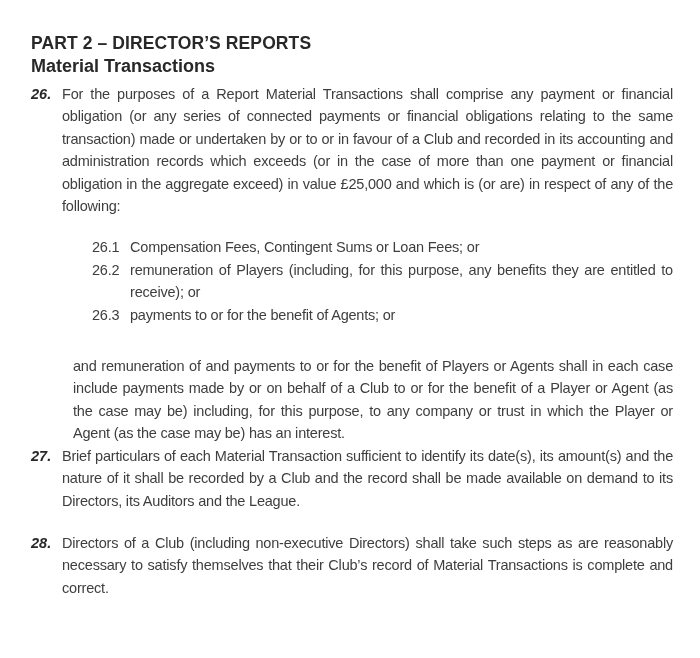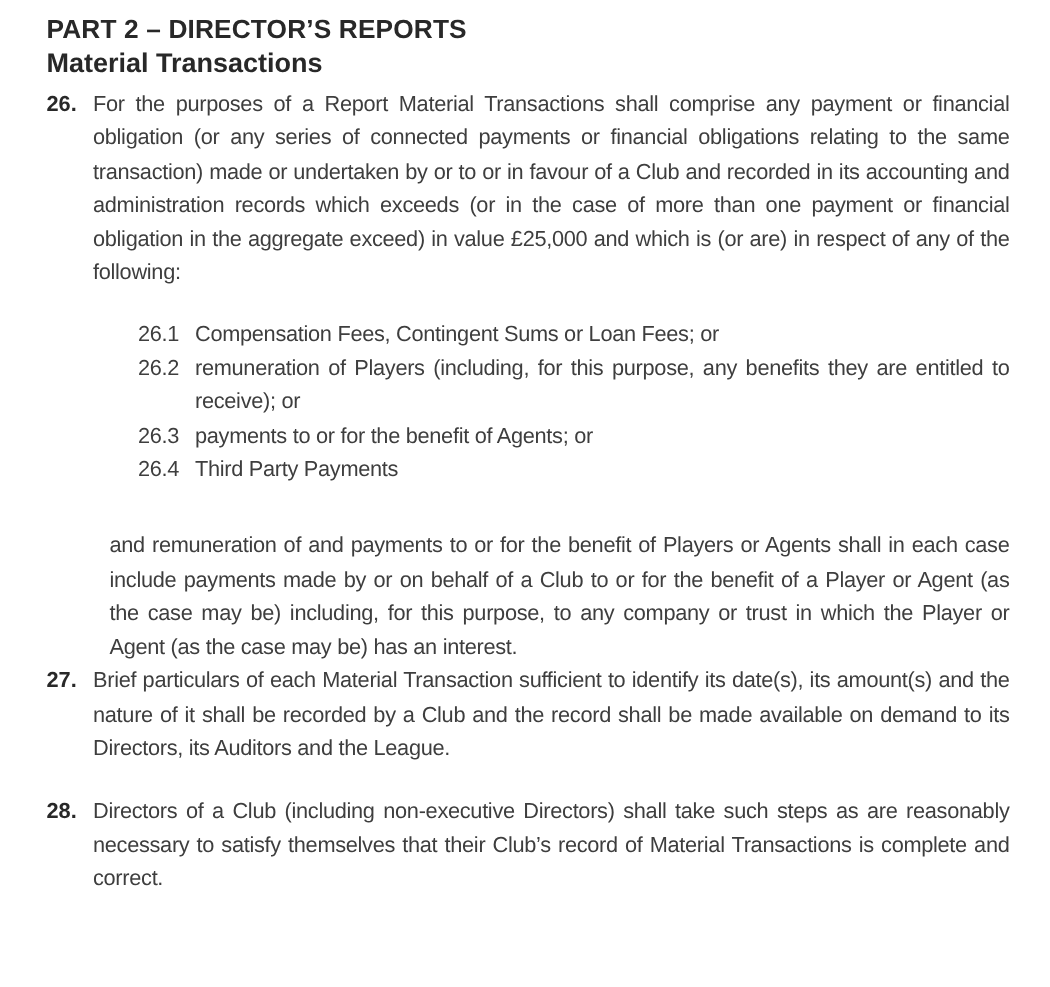--- a/index.html
+++ b/index.html
@@ -13,33 +13,33 @@
     width:700px;height:658px;overflow:hidden;
     font-family:"Liberation Sans","DejaVu Sans",sans-serif;
     color:var(--body-color);
   }
   .page{
     width:700px;height:658px;
     padding:9px 27px 0 31px;
   }
   .part-title{
     font-size:17.5px;font-weight:bold;color:var(--heading-color);
-    line-height:21px;letter-spacing:0.1px;margin-bottom:2px;
+    line-height:21px;letter-spacing:0.1px;margin-bottom:2px;margin-top:24px;
   }
   .section-heading{
     font-size:18px;font-weight:bold;color:var(--heading-color);
     line-height:20px;margin-bottom:7px;
   }
   .clause{
     display:flex;align-items:flex-start;
   }
   .clause-num{
     flex:0 0 31px;
     font-weight:bold;color:var(--heading-color);
-    font-size:14.5px;line-height:22.4px;
+    font-size:14.5px;line-height:22.4px;font-style:italic;
   }
   .clause-body{
     flex:1;
     font-size:14.5px;line-height:22.4px;
     text-align:justify;
     letter-spacing:-0.2px;
   }
   .subclauses{
     margin-left:61px;
     margin-top:19px;
@@ -89,24 +89,20 @@
       <p class="subclause-body">Compensation Fees, Contingent Sums or Loan Fees; or</p>
     </div>
     <div class="subclause">
       <span class="subclause-num">26.2</span>
       <p class="subclause-body">remuneration of Players (including, for this purpose, any benefits they are entitled to receive); or</p>
     </div>
     <div class="subclause">
       <span class="subclause-num">26.3</span>
       <p class="subclause-body">payments to or for the benefit of Agents; or</p>
     </div>
-    <div class="subclause">
-      <span class="subclause-num">26.4</span>
-      <p class="subclause-body">Third Party Payments</p>
-    </div>
   </div>
 
   <p class="continuation">and remuneration of and payments to or for the benefit of Players or Agents shall in each case include payments made by or on behalf of a Club to or for the benefit of a Player or Agent (as the case may be) including, for this purpose, to any company or trust in which the Player or Agent (as the case may be) has an interest.</p>
 
 
   <div class="clause clause-27">
     <span class="clause-num">27.</span>
     <p class="clause-body">Brief particulars of each Material Transaction sufficient to identify its date(s), its amount(s) and the nature of it shall be recorded by a Club and the record shall be made available on demand to its Directors, its Auditors and the League.</p>
   </div>
 

